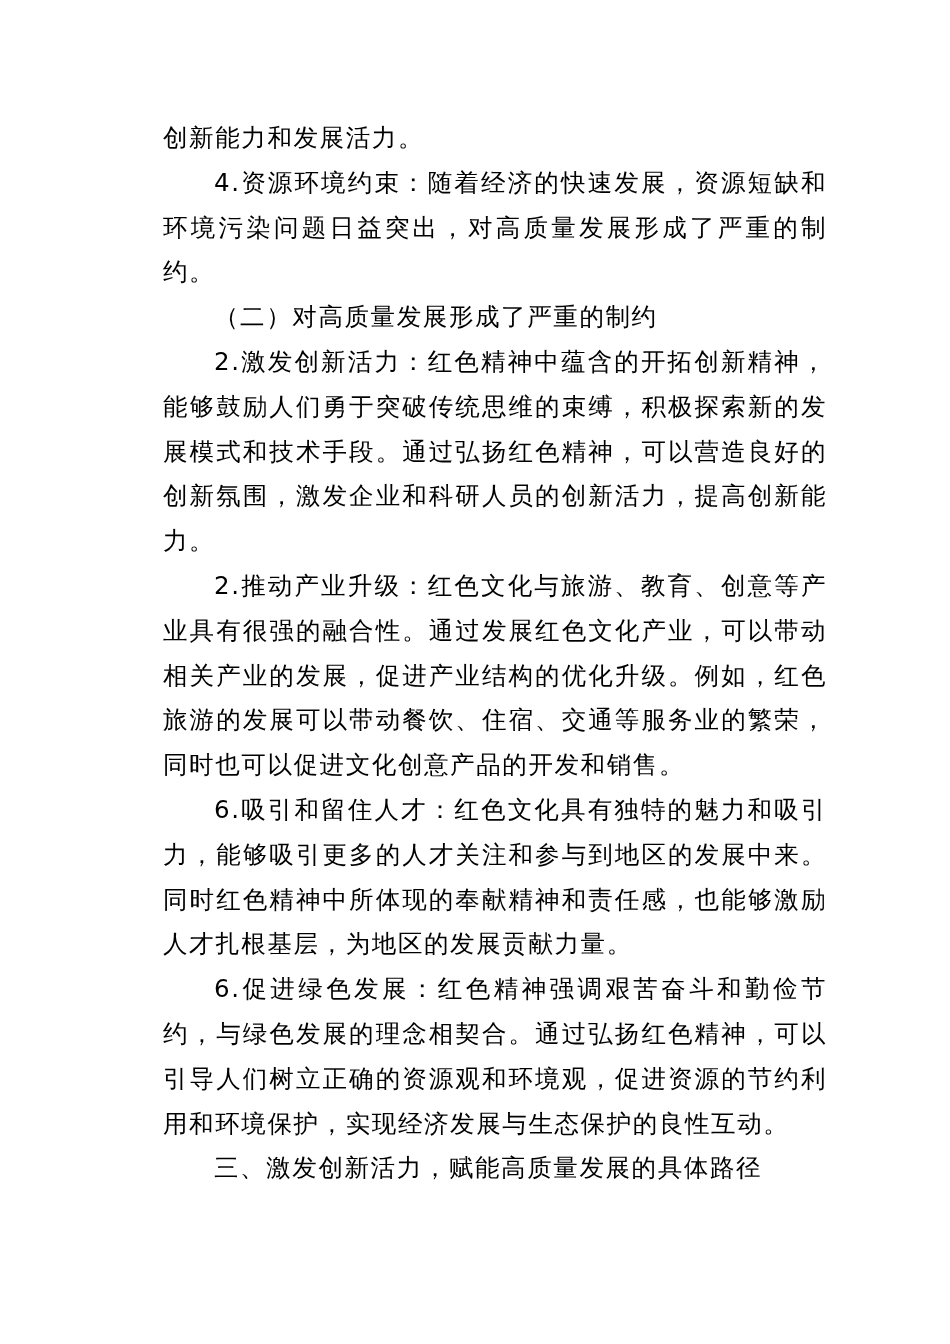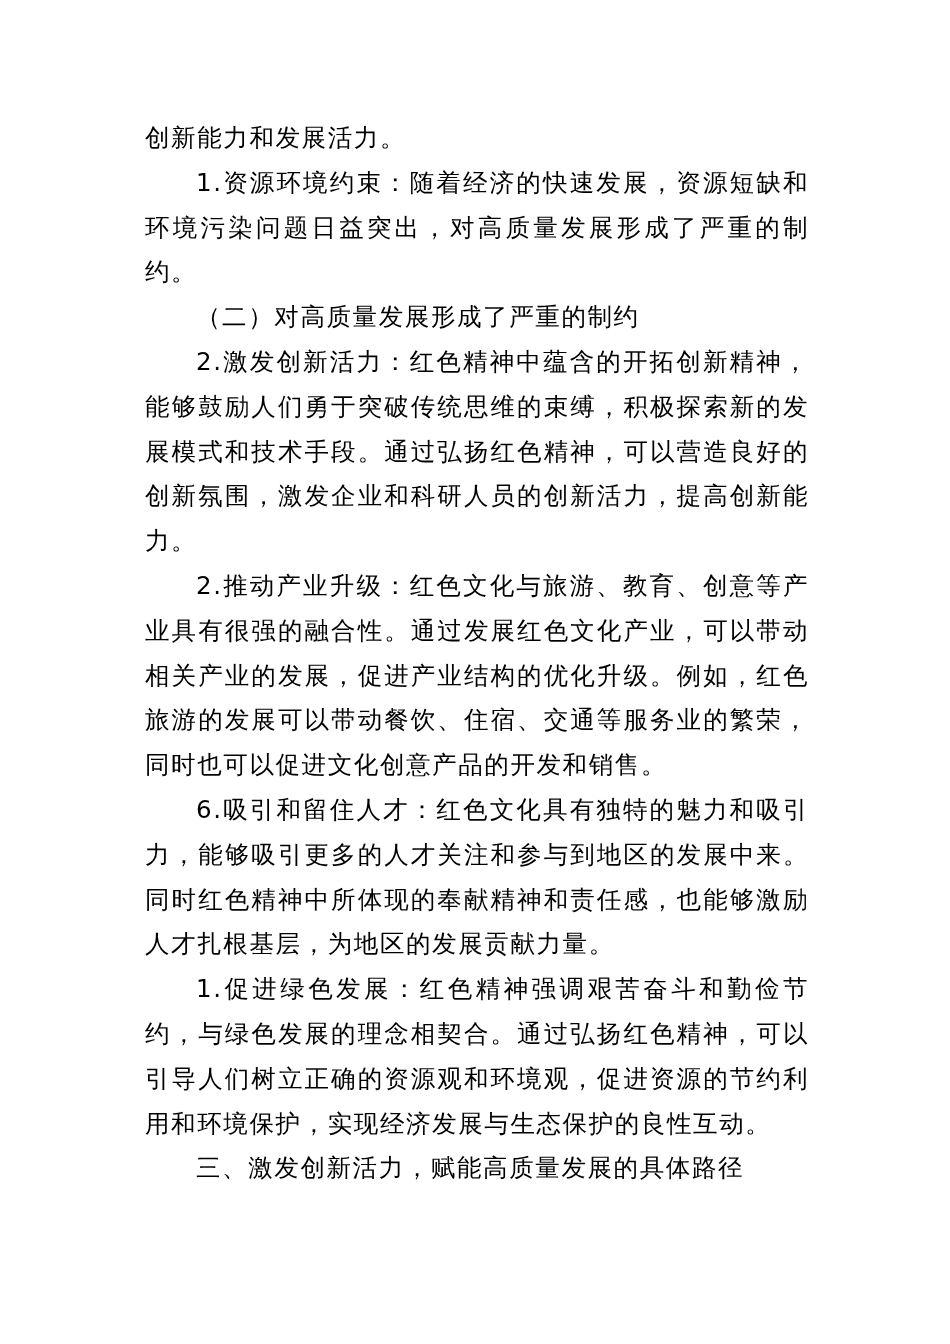--- a/index.html
+++ b/index.html
@@ -10,21 +10,21 @@
     body {
       width: 950px;
       height: 1344px;
       position: relative;
       overflow: hidden;
       font-family: "DejaVu Sans", sans-serif;
       color: #000000;
     }
     .page {
       position: absolute;
-      left: 145px;
+      left: 163px;
       top: 116px;
       width: 664px;
     }
     .para {
       margin: 0;
       font-size: 24.5px;
       line-height: 44.8px;
       text-indent: 51px;
       text-align: justify;
       letter-spacing: 1.6px;
@@ -32,20 +32,20 @@
     }
     .para.continuation {
       text-indent: 0;
     }
   </style>
 </head>
 <body>
 
 <div class="page">
   <p class="para continuation">创新能力和发展活力。</p>
-  <p class="para">1.资源环境约束：随着经济的快速发展，资源短缺和环境污染问题日益突出，对高质量发展形成了严重的制约。</p>
+  <p class="para">4.资源环境约束：随着经济的快速发展，资源短缺和环境污染问题日益突出，对高质量发展形成了严重的制约。</p>
   <p class="para">（二）对高质量发展形成了严重的制约</p>
   <p class="para">2.激发创新活力：红色精神中蕴含的开拓创新精神，能够鼓励人们勇于突破传统思维的束缚，积极探索新的发展模式和技术手段。通过弘扬红色精神，可以营造良好的创新氛围，激发企业和科研人员的创新活力，提高创新能力。</p>
   <p class="para">2.推动产业升级：红色文化与旅游、教育、创意等产业具有很强的融合性。通过发展红色文化产业，可以带动相关产业的发展，促进产业结构的优化升级。例如，红色旅游的发展可以带动餐饮、住宿、交通等服务业的繁荣，同时也可以促进文化创意产品的开发和销售。</p>
   <p class="para">6.吸引和留住人才：红色文化具有独特的魅力和吸引力，能够吸引更多的人才关注和参与到地区的发展中来。同时红色精神中所体现的奉献精神和责任感，也能够激励人才扎根基层，为地区的发展贡献力量。</p>
-  <p class="para">1.促进绿色发展：红色精神强调艰苦奋斗和勤俭节约，与绿色发展的理念相契合。通过弘扬红色精神，可以引导人们树立正确的资源观和环境观，促进资源的节约利用和环境保护，实现经济发展与生态保护的良性互动。</p>
+  <p class="para">6.促进绿色发展：红色精神强调艰苦奋斗和勤俭节约，与绿色发展的理念相契合。通过弘扬红色精神，可以引导人们树立正确的资源观和环境观，促进资源的节约利用和环境保护，实现经济发展与生态保护的良性互动。</p>
   <p class="para">三、激发创新活力，赋能高质量发展的具体路径</p>
 </div>
 
 </body></html>

